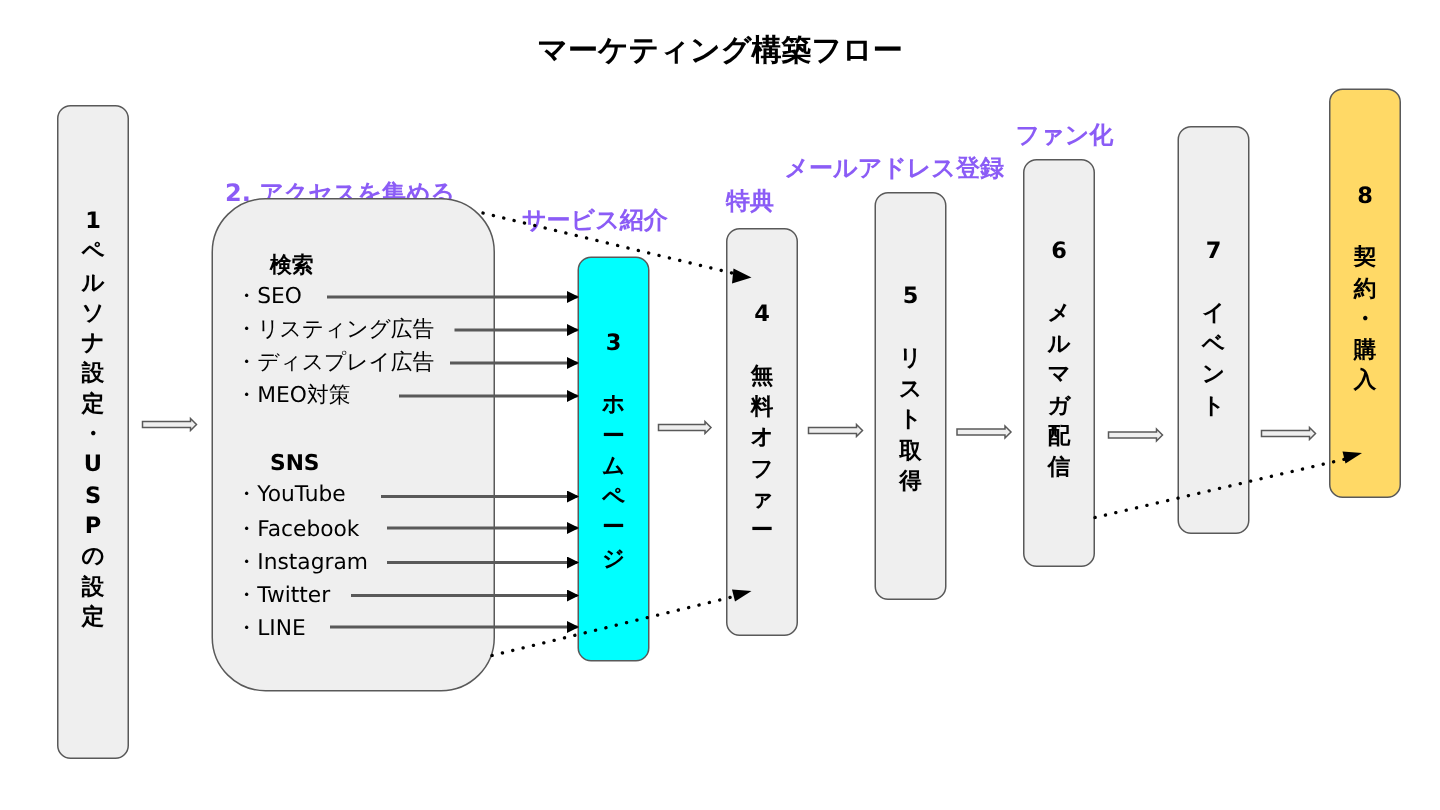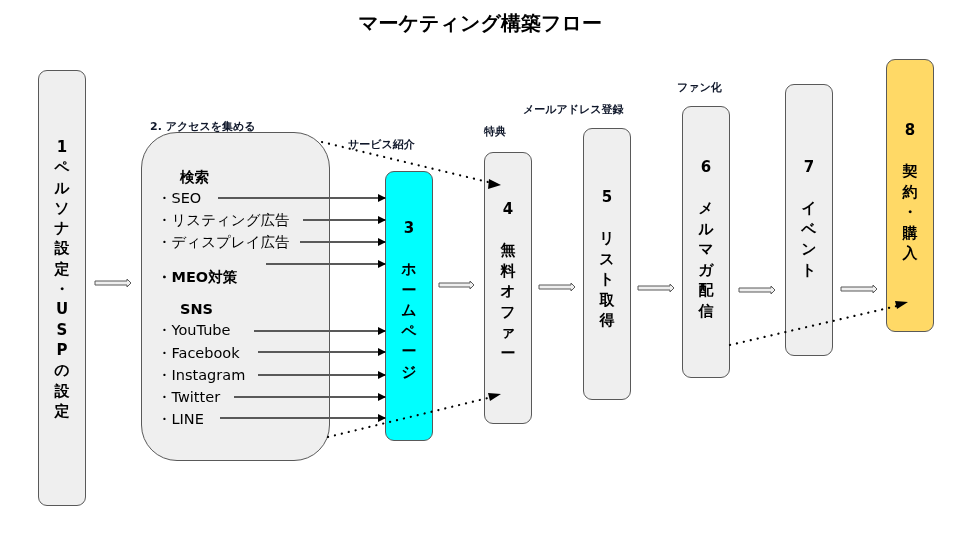--- a/index.html
+++ b/index.html
@@ -1,22 +1,22 @@
 <!DOCTYPE html>
 <html><head>
 <meta charset="utf-8">
 <style>
   html, body { margin:0; padding:0; }
   body { width:960px; height:540px; position:relative; background:#ffffff; overflow:hidden;
          font-family:"DejaVu Sans", "Liberation Sans", sans-serif; color:#000; }
-  .title { position:absolute; left:0; width:960px; top:10px; text-align:center; font-size:20px; font-weight:bold; letter-spacing:0px; }
+  .title { position:absolute; left:0; width:960px; top:20px; text-align:center; font-size:20px; font-weight:bold; letter-spacing:0px; }
   .box { position:absolute; box-sizing:border-box; border:1.3px solid #595959; border-radius:9px; background:#efefef; }
   .vtext { position:absolute; left:0; right:0; display:flex; flex-direction:column; align-items:center; font-weight:bold; font-size:15px; line-height:20.5px; }
   .vtext span { display:block; }
-  .orange { position:absolute; color:#0f172a; font-weight:bold; font-size:11px; white-space:nowrap; }
+  .orange { position:absolute; color:#8b5cf6; font-weight:bold; font-size:16px; white-space:nowrap; }
   .big { position:absolute; box-sizing:border-box; left:141px; top:132px; width:189px; height:329px; border:1.3px solid #595959; border-radius:36px; background:#efefef; }
   .item { position:absolute; left:157px; font-size:14.5px; white-space:nowrap; line-height:18px; }
   .item.head { font-weight:bold; left:160px;margin-left:20px; }
   svg.overlay { position:absolute; left:0; top:0; pointer-events:none; }
 </style>
 </head>
 <body>
 
 <div class="title">マーケティング構築フロー</div>
 
@@ -38,21 +38,21 @@
       <span>定</span>
     </div>
 </div>
 
 <div class="orange" style="left:150px;top:119px;">2. アクセスを集める</div>
 <div class="big"></div>
 <div class="item head" style="top:168px;">検索</div>
 <div class="item" style="top:189px;">・SEO</div>
 <div class="item" style="top:211px;">・リスティング広告</div>
 <div class="item" style="top:233px;">・ディスプレイ広告</div>
-<div class="item" style="top:268px;font-weight:bold;">・MEO対策</div>
+<div class="item" style="top:255px;">・MEO対策</div>
 <div class="item head" style="top:300px;">SNS</div>
 <div class="item" style="top:321px;">・YouTube</div>
 <div class="item" style="top:344px;">・Facebook</div>
 <div class="item" style="top:366px;">・Instagram</div>
 <div class="item" style="top:388px;">・Twitter</div>
 <div class="item" style="top:410px;">・LINE</div>
 
 <div class="orange" style="left:348px;top:137px;">サービス紹介</div>
 <div class="box" style="left:385px;top:171px;width:48px;height:270px;background:#00ffff;">
   <div class="vtext" style="top:46px;">

